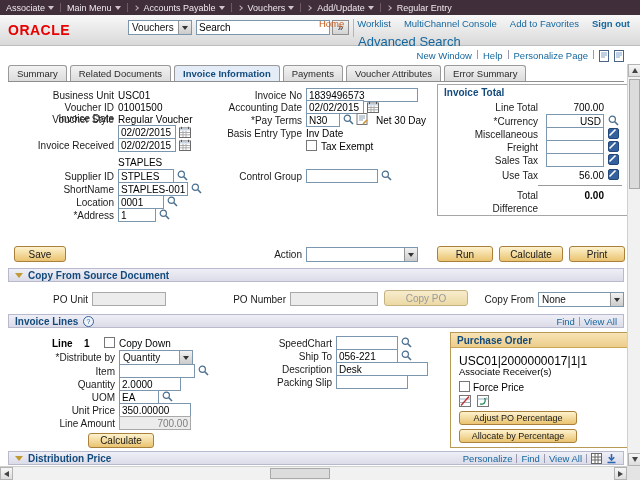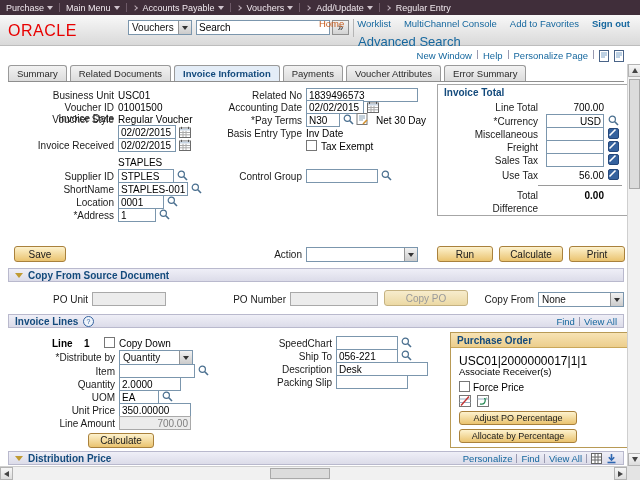--- a/index.html
+++ b/index.html
@@ -7,21 +7,21 @@
   body{font-family:"Liberation Sans",sans-serif;font-size:10px;color:#111}
   #screen{position:relative;width:640px;height:480px;overflow:hidden;background:#fff}
 
   .crumbbar{position:absolute;left:0;top:0;width:640px;height:15px;background:#402e3a;display:flex;align-items:center;padding:0 6px;gap:6px;font-size:9px;color:#f0e8ee}
   .crumb{display:flex;align-items:center;gap:3px;cursor:pointer;white-space:nowrap}
   .dtri{width:0;height:0;border-left:3px solid transparent;border-right:3px solid transparent;border-top:4px solid #cfc3cc}
   .vsep{width:1px;height:9px;background:#6e5a68}
   .chev{width:4px;height:4px;border-top:1px solid #b9aab5;border-right:1px solid #b9aab5;transform:rotate(45deg)}
 
   .hdrbar{position:absolute;left:0;top:15px;width:640px;height:31px;background:linear-gradient(#f8f8f8,#d9d9d9);border-bottom:1px solid #bdbdbd}
-  .logo{position:absolute;left:8px;top:7px;font-size:16px;font-weight:normal;color:#e80000;letter-spacing:.5px}
+  .logo{position:absolute;left:8px;top:7px;font-size:14px;font-weight:bold;color:#e80000;letter-spacing:.5px}
   .toplinks{position:absolute;right:10px;top:3px;display:flex;gap:13px;font-size:9.5px;white-space:nowrap}
   .link{color:#15679e;cursor:pointer;text-decoration:none}
   .homelink{color:#c55a1c;cursor:pointer}
   .signout{font-weight:bold}
 
   .inp{position:absolute;height:14px;border:1px solid #7b96ad;background:#fff;font-family:"Liberation Sans",sans-serif;font-size:10px;padding:0 2px;color:#000}
   .inp.num{text-align:right}
   .inp.dis{background:#ececec;color:#7e7e7e;border-color:#a9a9a9}
   .lbl{position:absolute;font-size:10px;color:#1a1a1a;text-align:right;white-space:nowrap}
   .txt{position:absolute;font-size:10px;color:#000;white-space:nowrap}
@@ -63,21 +63,21 @@
   .track{position:absolute;background:#f1f1f1}
   .gobtn{position:absolute;width:17px;height:15px;background:linear-gradient(#f4f4f4,#d2d2d2);border:1px solid #8f8f8f;font-size:10px;color:#333;text-align:center;line-height:13px;cursor:pointer}
 </style>
 </head>
 <body>
 
 <div id="screen">
 
   <div class="crumbbar">
     <span class="crumb">
-        <span>Purchase</span>
+        <span>Associate</span>
         <span class="dtri"></span>
       </span>
     <span class="vsep"></span>
     <span class="crumb">
         <span>Main Menu</span>
         <span class="dtri"></span>
       </span>
     <span class="vsep"></span>
     <span class="chev"></span>
     <span class="crumb">
@@ -203,21 +203,21 @@
         <line x1="6.8" y1="6.8" x2="10" y2="10" stroke="#4a6f8f" stroke-width="1.6"></line>
       </svg></span>
 
   <span class="lbl" style="left:8px;top:210px;width:106px">*Address</span>
   <input class="inp" style="left: 118px; top: 208px; width: 38px;" value="1">
   <span class="ico" style="left:159px;top:209px"><svg width="11" height="11" viewBox="0 0 11 11">
         <circle cx="4.3" cy="4.3" r="3.1" fill="#fff" stroke="#4a6f8f" stroke-width="1.2"></circle>
         <line x1="6.8" y1="6.8" x2="10" y2="10" stroke="#4a6f8f" stroke-width="1.6"></line>
       </svg></span>
 
-  <span class="lbl" style="left:196px;top:90px;width:106px">Related No</span>
+  <span class="lbl" style="left:196px;top:90px;width:106px">Invoice No</span>
   <input class="inp" style="left: 306px; top: 88px; width: 112px;" value="1839496573">
 
   <span class="lbl" style="left:196px;top:102px;width:106px">Accounting Date</span>
   <input class="inp" style="left: 306px; top: 100px; width: 58px;" value="02/02/2015">
   <span class="ico" style="left:367px;top:101px"><svg width="12" height="12" viewBox="0 0 12 12">
         <rect x="0.5" y="2" width="11" height="9.5" fill="#fff" stroke="#6b6b6b"></rect>
         <rect x="1" y="2.5" width="10" height="2" fill="#c9d6e4"></rect>
         <line x1="2.5" y1="0.8" x2="2.5" y2="3" stroke="#555"></line>
         <line x1="9.5" y1="0.8" x2="9.5" y2="3" stroke="#555"></line>
         <line x1="1" y1="6.5" x2="11" y2="6.5" stroke="#aaa"></line>

